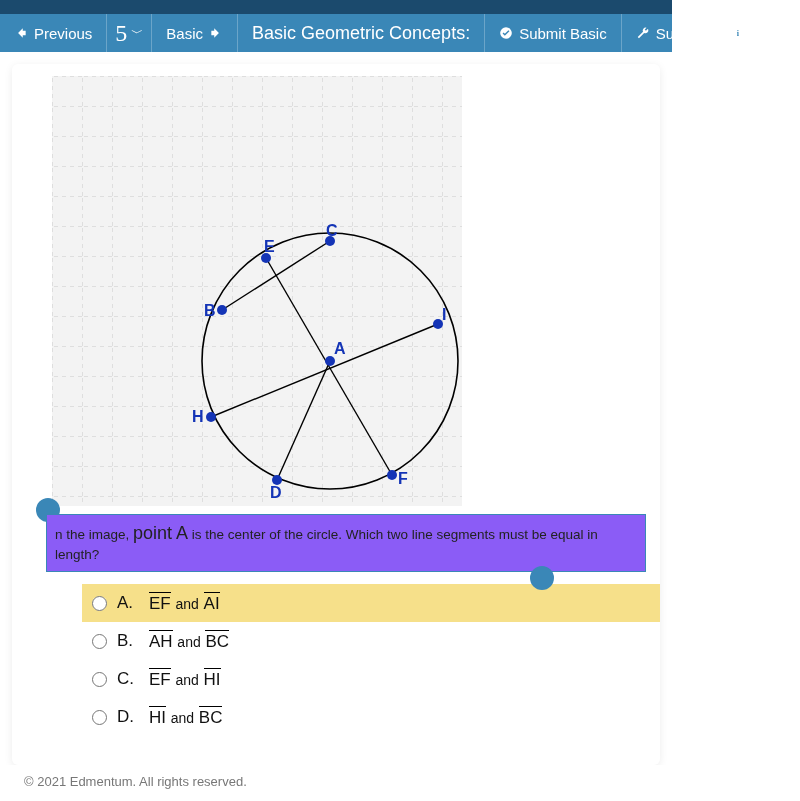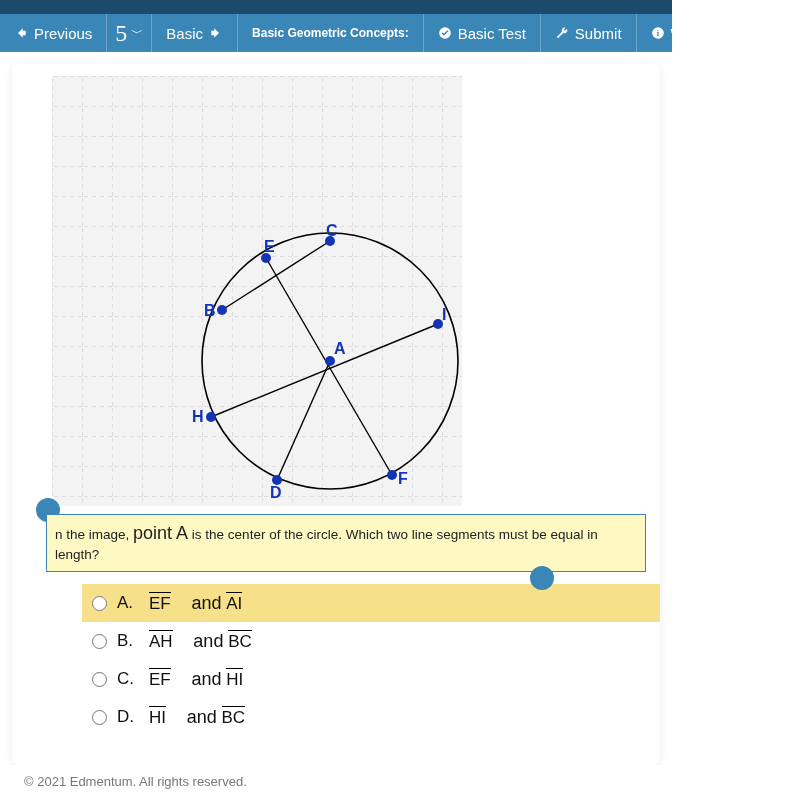--- a/index.html
+++ b/index.html
@@ -42,22 +42,22 @@
     font-size: 24px;
     font-weight: 400;
     line-height: 1;
     padding: 0 8px;
     display:flex;
     align-items:center;
     gap:4px;
   }
   .toolbar .title {
     flex: 0 0 auto;
-    font-size: 12px;
-    font-weight: 700;
+    font-size: 18px;
+    font-weight: 400;
     padding: 0 14px;
     display:flex;
     align-items:center;
     border-right: 1px solid rgba(255,255,255,0.25);
   }
   .content {
     position: absolute;
     top: 52px; left: 0; right: 0; bottom: 36px;
     background: #fff;
     padding: 12px 12px 0 12px;
@@ -81,21 +81,21 @@
   .grid-svg {
     position: absolute;
     inset: 0;
   }
   .question-bar {
     margin-top: 8px;
     position: relative;
   }
   .question-select {
     position: relative;
-    background: #fef9c3;
+    background: #8b5cf6;
     border: 1px solid #3a87b7;
     padding: 6px 8px 6px 8px;
     font-size: 13.5px;
     color: #222;
     line-height: 1.4;
     width: calc(100%);
     margin-left: 6px;
   }
   .question-select .bigword { font-size: 18px; }
   .sel-handle {
@@ -134,21 +134,21 @@
     position: relative;
     display: inline-block;
     padding-top: 2px;
   }
   .seg::before {
     content: "";
     position: absolute;
     left: 0; right: 0; top: 0;
     border-top: 1.5px solid #000;
   }
-  .small { font-size: 18px; margin-left: 16px; }
+  .small { font-size: 14px; }
   .footer {
     position: absolute;
     left: 0; right: 0; bottom: 0;
     height: 36px;
     padding: 8px 24px;
     font-size: 13px;
     color: #777;
     border-top: 1px solid #fff;
     background: #fff;
   }
@@ -183,21 +183,21 @@
       </span>
     </div>
     <div class="title">Basic Geometric Concepts:</div>
     <div class="btn">
       <span class="ic">
         <svg class="ticon" viewBox="0 0 24 24">
             <circle cx="12" cy="12" r="10" fill="#fff"></circle>
             <path d="M7 12l3 3 7-7" stroke="#3a87b7" stroke-width="2.5" fill="none"></path>
           </svg>
       </span>
-      <span>Basic Test</span>
+      <span>Submit Basic</span>
     </div>
     <div class="btn">
       <span class="ic">
         <svg class="ticon" viewBox="0 0 24 24">
             <path d="M21 6a5 5 0 0 1-7 6L5 21l-2-2 9-9a5 5 0 0 1 6-7l-3 3 2 2 3-3z"></path>
           </svg>
       </span>
       <span>Submit</span>
     </div>
     <div class="btn">

